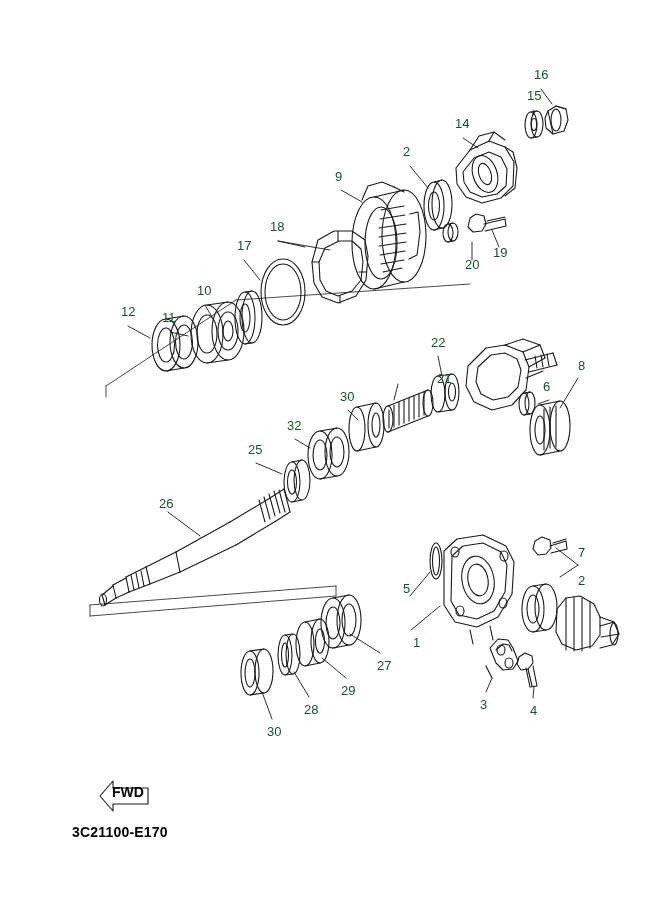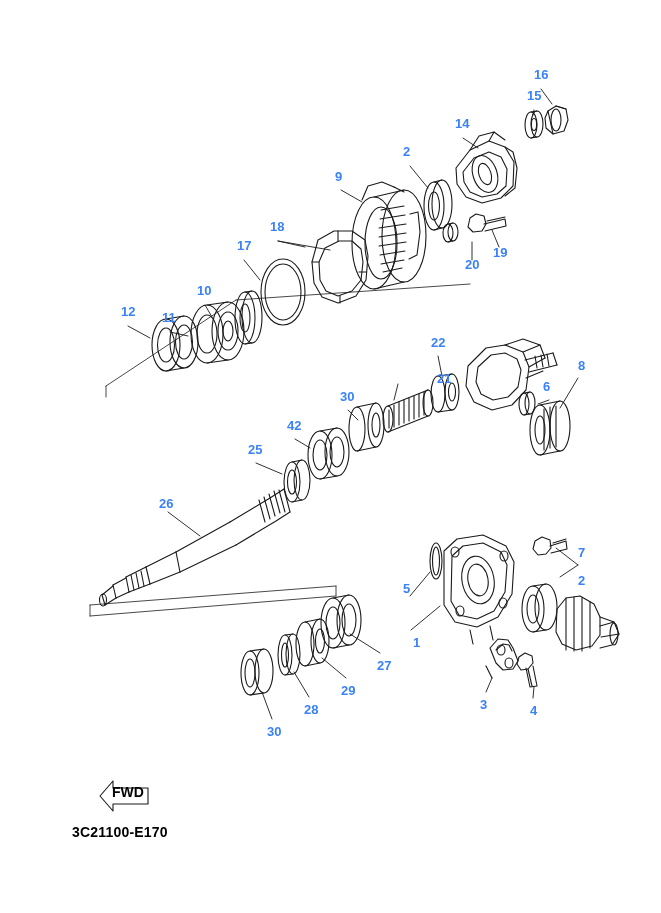--- a/index.html
+++ b/index.html
@@ -21,22 +21,22 @@
     position: absolute;
     left: 0;
     top: 0;
     width: 661px;
     height: 913px;
   }
   .callout {
     position: absolute;
     font-family: "Liberation Sans", sans-serif;
     font-size: 13px;
-    font-weight: bold;
-    color: #3b82f6;
+    font-weight: normal;
+    color: #14532d;
     line-height: 13px;
     white-space: nowrap;
   }
   #part-code {
     position: absolute;
     left: 72px;
     top: 824px;
     font-family: "Liberation Sans", sans-serif;
     font-size: 14px;
     font-weight: bold;
@@ -437,21 +437,21 @@
   <div class="callout" style="left:455px; top:117px;">14</div>
   <div class="callout" style="left:527px; top:89px;">15</div>
   <div class="callout" style="left:534px; top:68px;">16</div>
   <div class="callout" style="left:465px; top:258px;">20</div>
   <div class="callout" style="left:493px; top:246px;">19</div>
   <div class="callout" style="left:431px; top:336px;">22</div>
   <div class="callout" style="left:389px; top:372px;margin-left:48px;">21</div>
   <div class="callout" style="left:578px; top:359px;">8</div>
   <div class="callout" style="left:543px; top:380px;">6</div>
   <div class="callout" style="left:340px; top:390px;">30</div>
-  <div class="callout" style="left:287px; top:419px;">42</div>
+  <div class="callout" style="left:287px; top:419px;">32</div>
   <div class="callout" style="left:248px; top:443px;text-align:right;">25</div>
   <div class="callout" style="left:159px; top:497px;">26</div>
   <div class="callout" style="left:578px; top:546px;">7</div>
   <div class="callout" style="left:578px; top:574px;">2</div>
   <div class="callout" style="left:403px; top:582px;">5</div>
   <div class="callout" style="left:413px; top:636px;">1</div>
   <div class="callout" style="left:480px; top:698px;">3</div>
   <div class="callout" style="left:530px; top:704px;">4</div>
   <div class="callout" style="left:377px; top:659px;">27</div>
   <div class="callout" style="left:341px; top:684px;">29</div>

